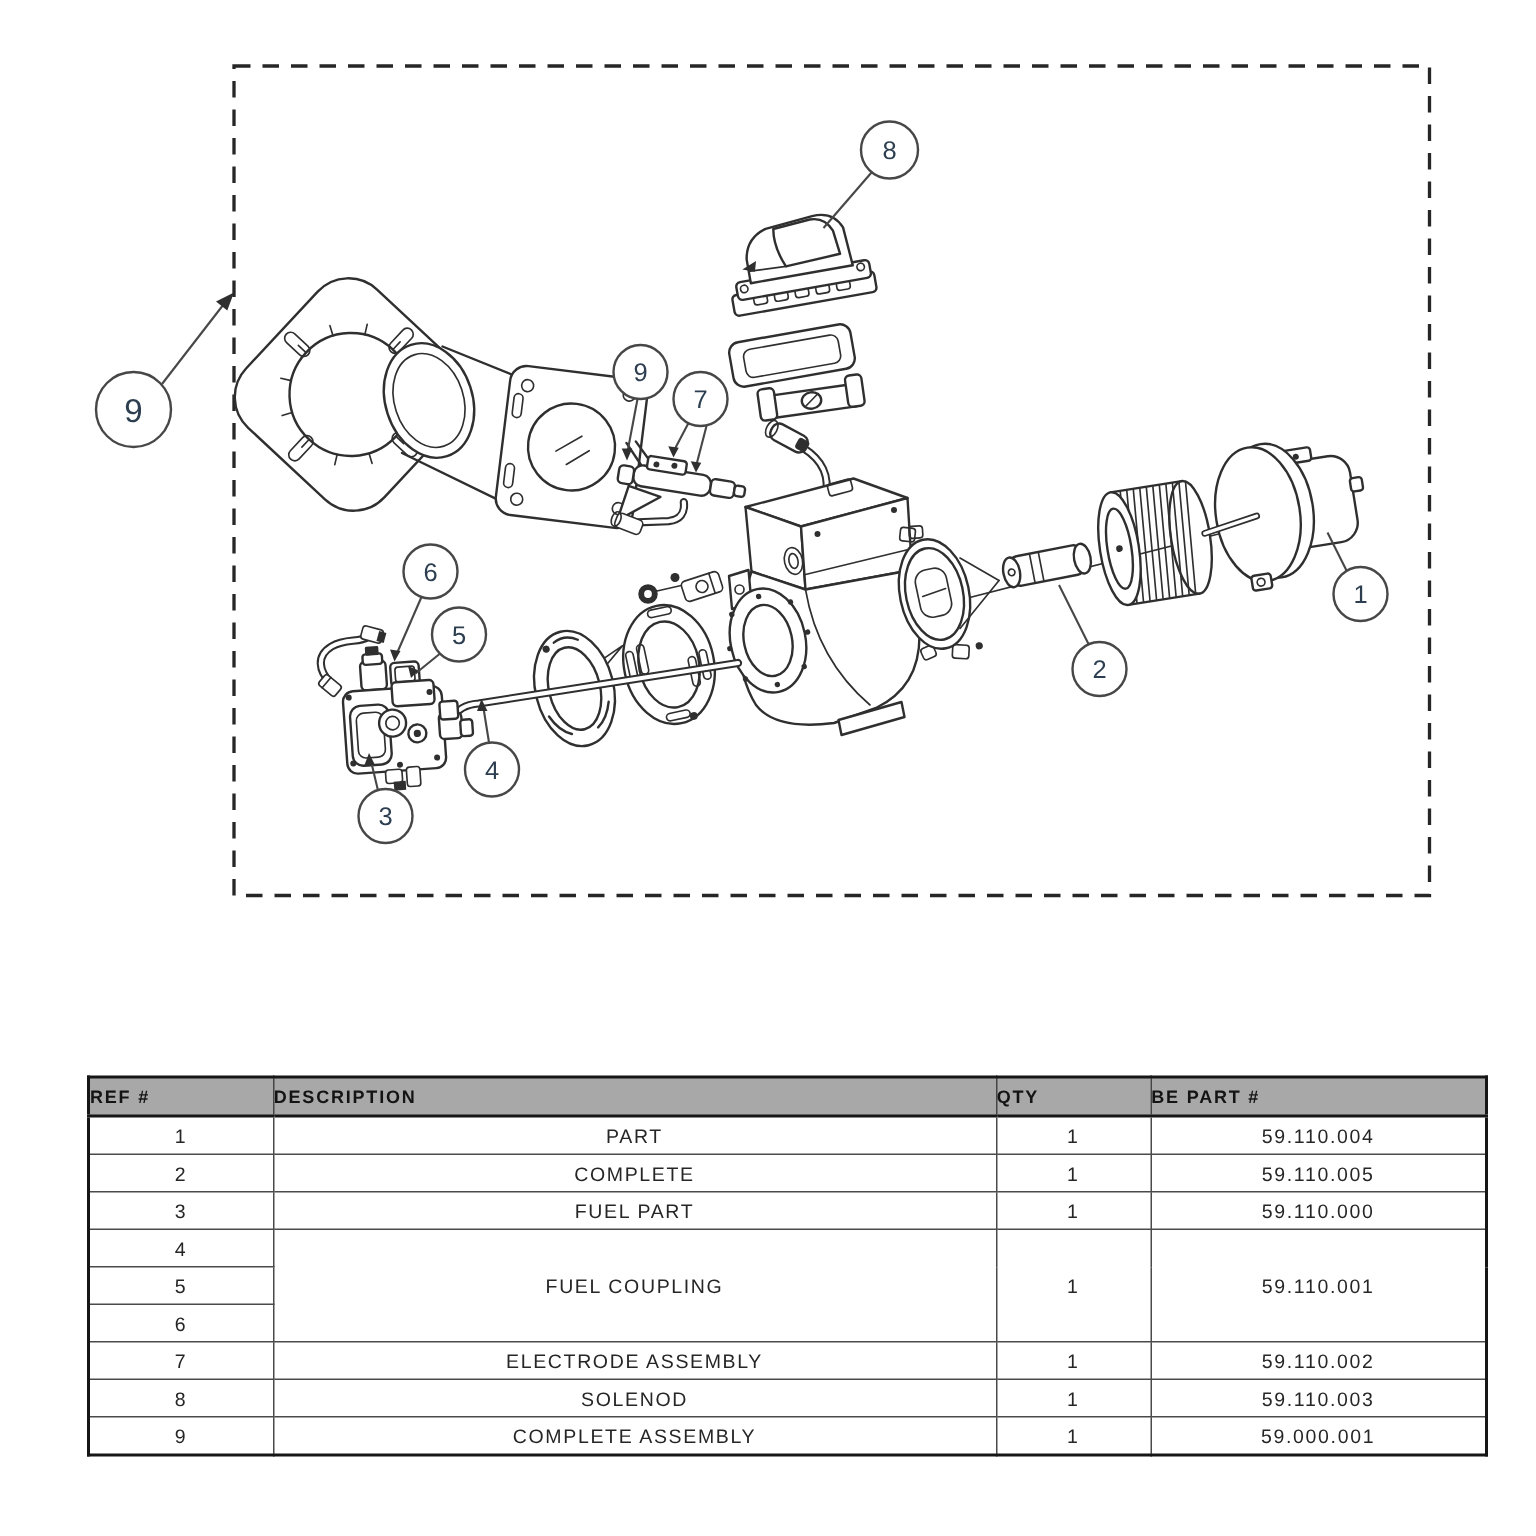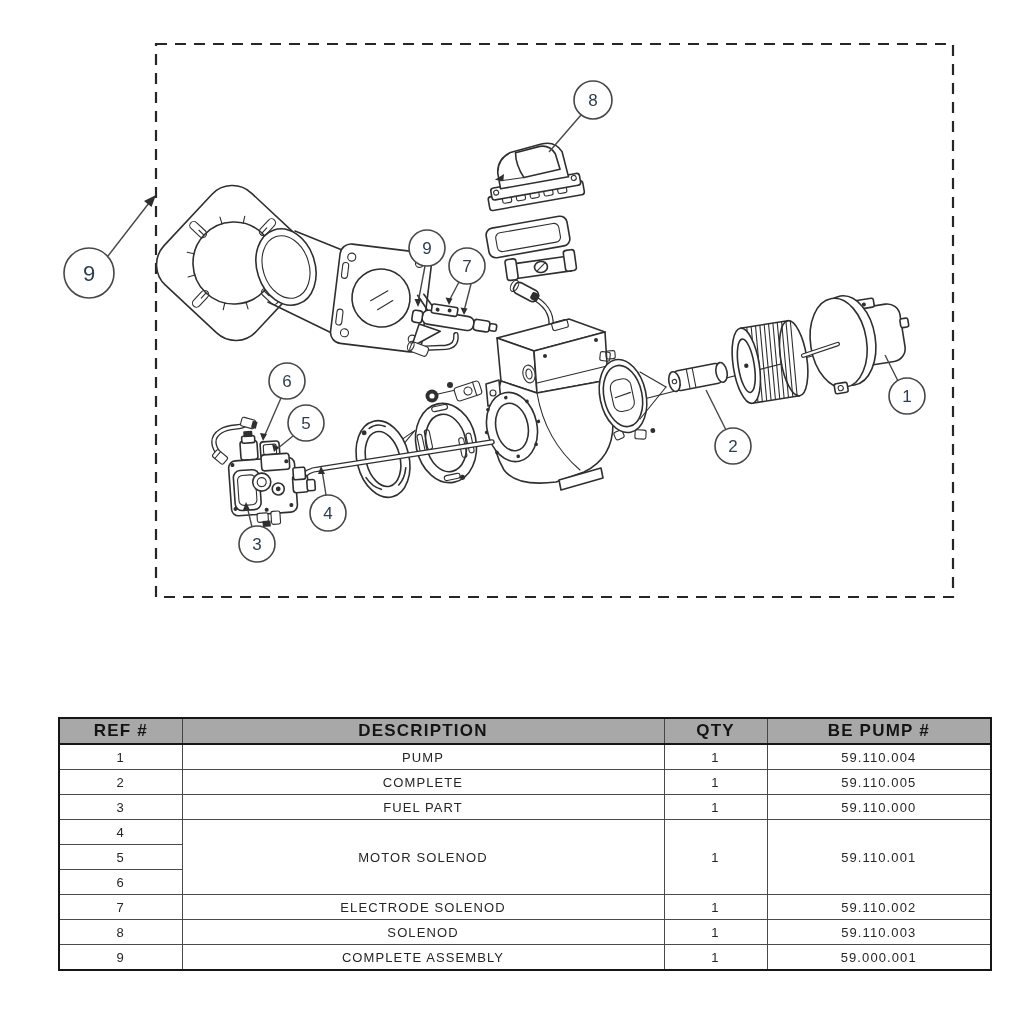--- a/index.html
+++ b/index.html
@@ -15,23 +15,23 @@
   .tubeD{stroke:#2f2f2f;stroke-width:5.5;fill:none;stroke-linecap:round;}
   .tubeW{stroke:#ffffff;stroke-width:2.8;fill:none;stroke-linecap:round;}
   .lead{stroke:#474747;stroke-width:1.4;fill:none;}
   .coC {fill:#ffffff;stroke:#474747;stroke-width:1.6;}
   .coT {fill:#2c3e50;font-family:"Liberation Sans",sans-serif;font-size:17px;text-anchor:middle;}
   .coTbig{font-size:22px;}
   .border-dashed{fill:none;stroke:#262626;stroke-width:2.2;stroke-dasharray:11 8;}
   
   .parts-table{position:absolute;left:58px;top:717px;width:932px;border-collapse:collapse;
                table-layout:fixed;border:2px solid #161616;}
-  .parts-table th{background:#a8a8a8;color:#141414;font-weight:bold;font-size:17px;
+  .parts-table th{background:#a8a8a8;color:#141414;font-weight:bold;font-size:12px;
                letter-spacing:1.2px;height:24px;border:1.5px solid #454545;
-               border-bottom:2px solid #161616;text-align:center;padding:0;}
+               border-bottom:2px solid #161616;text-align:left;padding:0;}
   .parts-table td{font-size:13px;letter-spacing:1.1px;color:#262626;text-align:center;
                height:24px;border:1.5px solid #4a4a4a;padding:0;background:#fff;}
 </style>
 </head>
 <body>
 
 <div class="page">
 
 <svg class="diagram-svg" width="1024" height="700" viewBox="0 0 1024 700">
 
@@ -388,57 +388,57 @@
     <col style="width:123px">
         <col style="width:482px">
         <col style="width:103px">
         <col style="width:224px">
   </colgroup>
   <thead>
     <tr>
       <th>REF #</th>
       <th>DESCRIPTION</th>
       <th>QTY</th>
-      <th>BE PUMP #</th>
+      <th>BE PART #</th>
     </tr>
   </thead>
   <tbody>
     <tr>
       <td>1</td>
-      <td>PUMP</td>
+      <td>PART</td>
       <td>1</td>
       <td>59.110.004</td>
     </tr>
     <tr>
       <td>2</td>
       <td>COMPLETE</td>
       <td>1</td>
       <td>59.110.005</td>
     </tr>
     <tr>
       <td>3</td>
       <td>FUEL PART</td>
       <td>1</td>
       <td>59.110.000</td>
     </tr>
     <tr>
       <td>4</td>
-      <td rowspan="3">MOTOR SOLENOD</td>
+      <td rowspan="3">FUEL COUPLING</td>
       <td rowspan="3">1</td>
       <td rowspan="3">59.110.001</td>
     </tr>
     <tr>
       <td>5</td>
     </tr>
     <tr>
       <td>6</td>
     </tr>
     <tr>
       <td>7</td>
-      <td>ELECTRODE SOLENOD</td>
+      <td>ELECTRODE ASSEMBLY</td>
       <td>1</td>
       <td>59.110.002</td>
     </tr>
     <tr>
       <td>8</td>
       <td>SOLENOD</td>
       <td>1</td>
       <td>59.110.003</td>
     </tr>
     <tr>

